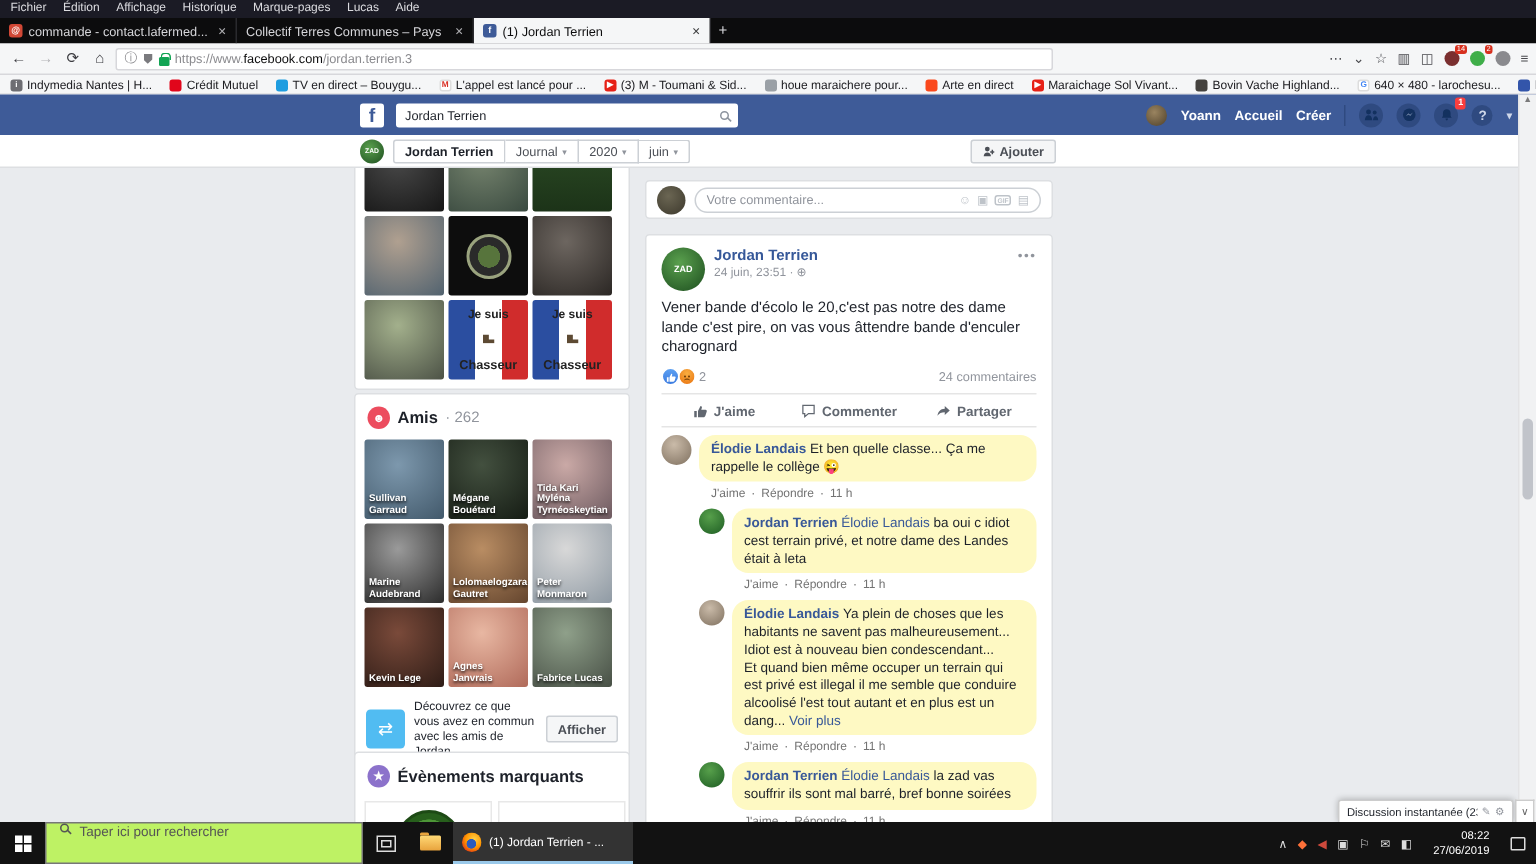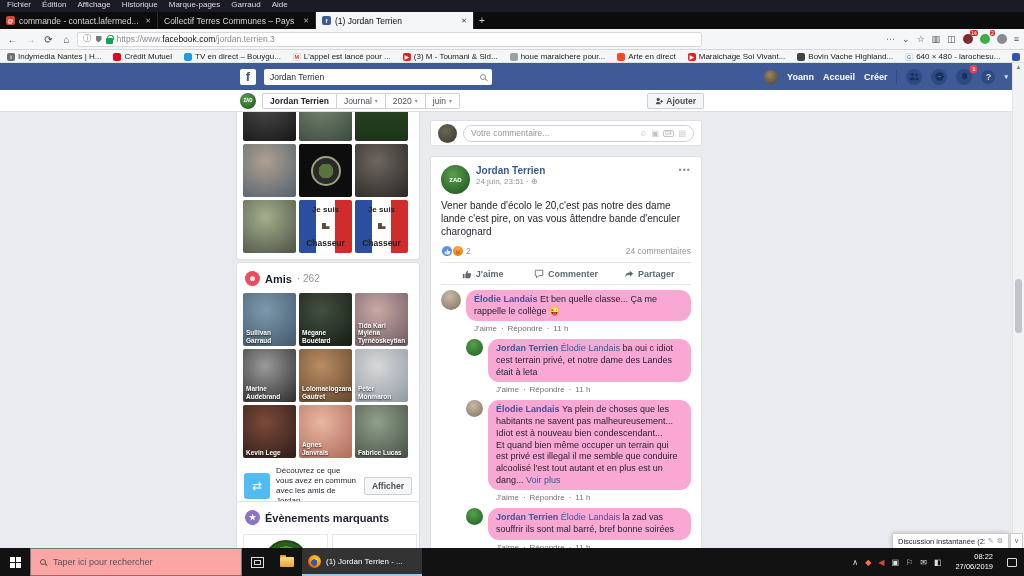--- a/index.html
+++ b/index.html
@@ -108,21 +108,21 @@
   .rAngry{background:radial-gradient(circle at 50% 30%,#f9ae41,#e9710f);margin-left:-3px}
   .commentsCount{margin-left:auto}
   .actionsRow{display:flex;border-top:1px solid #e5e5e5;border-bottom:1px solid #e5e5e5;margin:0 10px}
   .action{flex:1;display:flex;align-items:center;justify-content:center;gap:4px;height:21px;font-size:9px;font-weight:bold;color:#616770}
   .comments{padding:5px 10px 0}
   .comment{display:flex;gap:5px;margin-bottom:6px}
   .comment.reply{margin-left:25px}
   .cav{width:20px;height:20px;border-radius:50%;flex:none}
   .reply .cav{width:17px;height:17px}
   .cbody{min-width:0}
-  .bubble{background:#f9a8d4;border-radius:11px;padding:4px 8px;font-size:9px;color:#1d2129;line-height:1.3;white-space:pre-line}
+  .bubble{background:#fef9c3;border-radius:11px;padding:4px 8px;font-size:9px;color:#1d2129;line-height:1.3;white-space:pre-line}
   .cname{font-weight:bold;color:#385898}
   .cmention{color:#385898}
   .morelink{color:#385898}
   .cmeta{font-size:8px;color:#737373;padding:3px 0 0 8px;display:flex;gap:4px}
   .cmeta span.lnk{color:#737373}
 
   
   #scroll{position:absolute;top:63px;right:0;width:12px;bottom:28px;background:#f1f2f3;border-left:1px solid #e3e3e5}
   #scroll .arr{position:absolute;left:0;right:0;text-align:center;font-size:6px;color:#7a7a7a}
   #scrollThumb{position:absolute;top:216px;left:2px;width:7px;height:54px;background:#c1c4ca;border-radius:4px}
@@ -131,21 +131,21 @@
   #chatbar{position:absolute;left:892px;top:533px;width:117px;height:15px;background:#fff;border:1px solid #ccc;border-bottom:none;border-radius:2px 2px 0 0;display:flex;align-items:center;gap:3px;padding:0 5px;font-size:7.5px;color:#1d2129;box-shadow:0 0 4px rgba(0,0,0,.25)}
   #chatbar .lbl{flex:1;white-space:nowrap;overflow:hidden}
   #chatbar .ic{color:#90949c;font-size:7px}
   #chatChevron{position:absolute;left:1010px;top:533px;width:13px;height:15px;background:#fff;border:1px solid #ccc;border-bottom:none;font-size:7px;color:#666}
 
   
   #taskbar{position:absolute;bottom:0;left:0;right:0;height:28px;background:#121212;display:flex;align-items:stretch;color:#fff}
   .tbStart{width:30px}
   .winlogo{display:grid;grid-template-columns:5px 5px;grid-template-rows:5px 5px;gap:1px}
   .winlogo i{background:#fff}
-  .tbSearch{width:212px;background:#fca5a5;border:1px solid #777;display:flex;align-items:center;gap:7px;padding:0 9px;font-size:9px;color:#555}
+  .tbSearch{width:212px;background:#bef264;border:1px solid #777;display:flex;gap:7px;padding:0 9px;font-size:9px;color:#555}
   .tbSearch .mag{border-color:#555}
   .tbSearch .mag::after{background:#555}
   .tbIcon{width:30px;font-size:11px;color:#e8e8e8}
   .tviews{width:13px;height:11px;border:1px solid #ddd;position:relative;background:#121212}
   .tviews::before{content:"";position:absolute;inset:2px;border:1px solid #ddd}
   .folder{width:14px;height:10px;background:linear-gradient(#ffd976,#e8a33d);border-radius:1px;position:relative}
   .folder::before{content:"";position:absolute;top:-2px;left:0;width:6px;height:2px;background:#e8a33d;border-radius:1px 1px 0 0}
   .tbApp{width:120px;background:rgba(255,255,255,.14);border-bottom:2px solid #9ac9ea;display:flex;align-items:center;gap:5px;padding:0 6px;font-size:8px}
   .fficon{width:13px;height:13px;border-radius:50%;flex:none;background:radial-gradient(circle at 48% 58%,#2a5bbf 0 3px,transparent 3.4px),radial-gradient(circle at 62% 35%,#ffd24a,#ff9500 48%,#e33b13 80%)}
   .tbApp .lbl{white-space:nowrap;overflow:hidden}
@@ -156,21 +156,21 @@
 </style>
 </head>
 <body>
 
 <div class="menubar" id="menubar">
     <span class="mitem">Fichier</span>
     <span class="mitem">Édition</span>
     <span class="mitem">Affichage</span>
     <span class="mitem">Historique</span>
     <span class="mitem">Marque-pages</span>
-    <span class="mitem">Garraud</span>
+    <span class="mitem">Lucas</span>
     <span class="mitem">Aide</span>
   </div>
 
 <div class="tabbar">
   <div class="tab">
     <span class="favicon cc" style="background:#d14836">@</span>
     <span class="label">commande - contact.lafermed...</span>
     <span class="x">✕</span>
   </div>
   <div class="tab">

